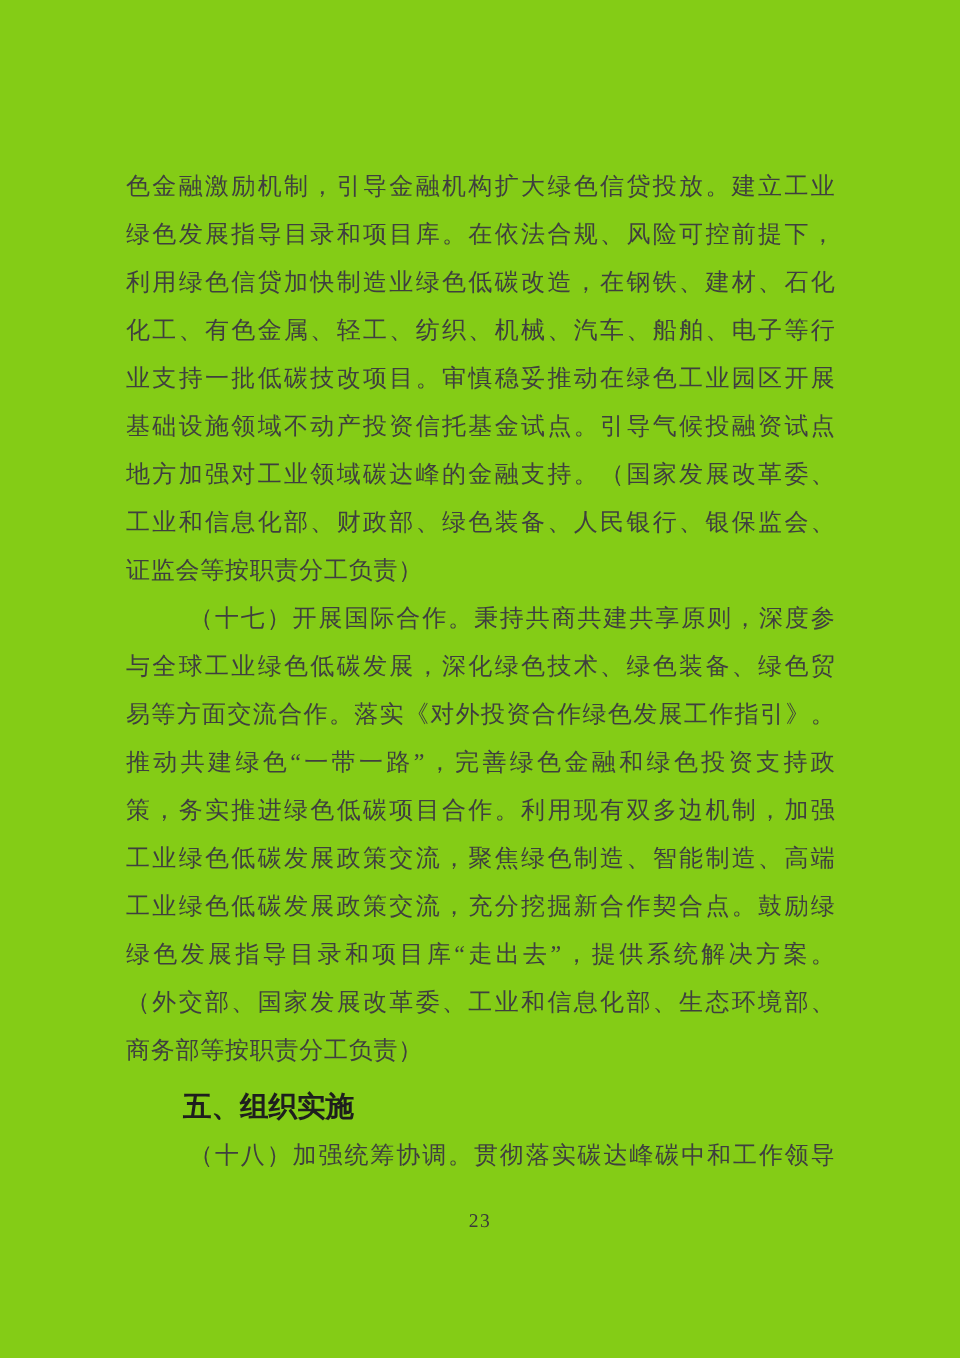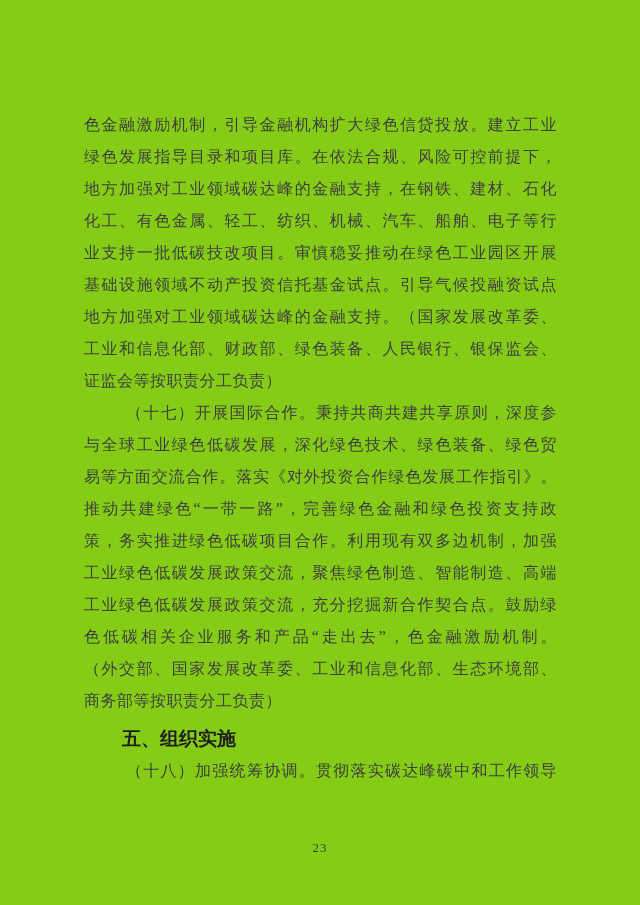--- a/index.html
+++ b/index.html
@@ -41,53 +41,53 @@
     padding-left: 38px;
     font-family: "Liberation Sans", "DejaVu Sans", sans-serif;
     font-weight: 700;
     font-size: 19px;
     color: #1e1e1e;
     text-align: left;
     text-align-last: left;
   }
   .pagenum {
     position: absolute;
-    top: 840px;
+    top: 806px;
     left: 0;
     width: 640px;
     text-align: center;
     font-size: 13px;
     letter-spacing: 1px;
     color: #3a3a3a;
   }
 </style>
 </head>
 <body>
 
 <div class="page">
   <div class="textblock">
 
     <div class="line">色金融激励机制，引导金融机构扩大绿色信贷投放。建立工业</div>
     <div class="line">绿色发展指导目录和项目库。在依法合规、风险可控前提下，</div>
-    <div class="line">地方加强对工业领域碳达峰的金融支持，在钢铁、建材、石化</div>
+    <div class="line">利用绿色信贷加快制造业绿色低碳改造，在钢铁、建材、石化</div>
     <div class="line">化工、有色金属、轻工、纺织、机械、汽车、船舶、电子等行</div>
     <div class="line">业支持一批低碳技改项目。审慎稳妥推动在绿色工业园区开展</div>
     <div class="line">基础设施领域不动产投资信托基金试点。引导气候投融资试点</div>
     <div class="line">地方加强对工业领域碳达峰的金融支持。（国家发展改革委、</div>
     <div class="line">工业和信息化部、财政部、绿色装备、人民银行、银保监会、</div>
     <div class="line short">证监会等按职责分工负责）</div>
 
     <div class="line indent">（十七）开展国际合作。秉持共商共建共享原则，深度参</div>
     <div class="line">与全球工业绿色低碳发展，深化绿色技术、绿色装备、绿色贸</div>
     <div class="line">易等方面交流合作。落实《对外投资合作绿色发展工作指引》。</div>
     <div class="line">推动共建绿色“一带一路”，完善绿色金融和绿色投资支持政</div>
     <div class="line">策，务实推进绿色低碳项目合作。利用现有双多边机制，加强</div>
     <div class="line">工业绿色低碳发展政策交流，聚焦绿色制造、智能制造、高端</div>
     <div class="line">工业绿色低碳发展政策交流，充分挖掘新合作契合点。鼓励绿</div>
-    <div class="line">色低碳相关企业服务和产品“走出去”，色金融激励机制。</div>
+    <div class="line">绿色发展指导目录和项目库“走出去”，提供系统解决方案。</div>
     <div class="line">（外交部、国家发展改革委、工业和信息化部、生态环境部、</div>
     <div class="line short">商务部等按职责分工负责）</div>
 
     <div class="heading">五、组织实施</div>
 
     <div class="line indent">（十八）加强统筹协调。贯彻落实碳达峰碳中和工作领导</div>
 
   </div>
 
   <div class="pagenum">23</div>

